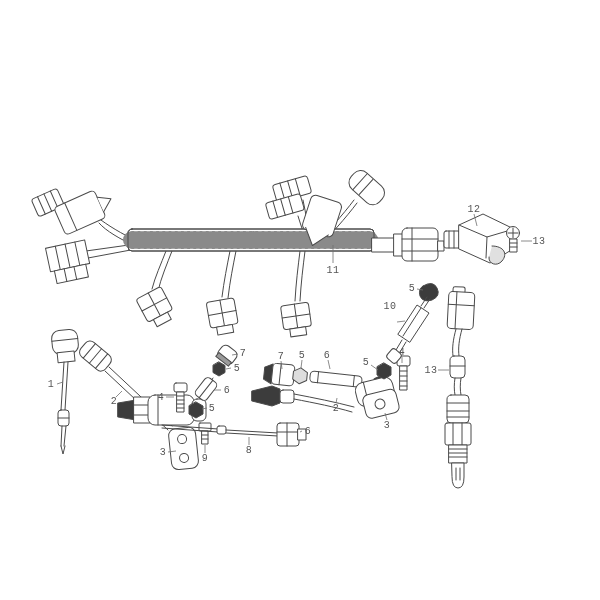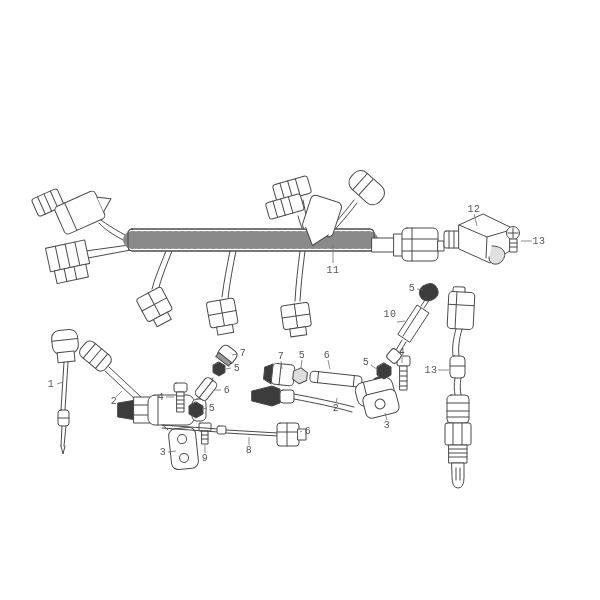--- a/index.html
+++ b/index.html
@@ -332,21 +332,21 @@
       <div class="callout" style="left: 227px; top: 390px; color: rgb(85, 85, 85);">6</div>
       <div class="callout" style="left: 249px; top: 450px; color: rgb(85, 85, 85);">8</div>
       <div class="callout" style="left: 308px; top: 431px; color: rgb(85, 85, 85);">6</div>
       <div class="callout" style="left: 281px; top: 356px; color: rgb(85, 85, 85);">7</div>
       <div class="callout" style="left: 302px; top: 355px; color: rgb(85, 85, 85);">5</div>
       <div class="callout" style="left: 327px; top: 355px; color: rgb(85, 85, 85);">6</div>
       <div class="callout" style="left: 366px; top: 362px; color: rgb(85, 85, 85);">5</div>
       <div class="callout" style="left: 336px; top: 408px; color: rgb(85, 85, 85);">2</div>
       <div class="callout" style="left: 387px; top: 425px; color: rgb(85, 85, 85);">3</div>
       <div class="callout" style="left: 412px; top: 288px; color: rgb(85, 85, 85);">5</div>
-      <div class="callout" style="left: 390px; top: 314px; color: rgb(85, 85, 85);">10</div>
+      <div class="callout" style="left: 390px; top: 306px; color: rgb(85, 85, 85);">10</div>
       <div class="callout" style="left: 402px; top: 352px; color: rgb(85, 85, 85);">4</div>
       <div class="callout" style="left: 431px; top: 370px; color: rgb(85, 85, 85);">13</div>
       <div class="callout" style="left: 333px; top: 270px; color: rgb(85, 85, 85);">11</div>
       <div class="callout" style="left: 474px; top: 209px; color: rgb(85, 85, 85);">12</div>
       <div class="callout" style="left: 539px; top: 241px; color: rgb(85, 85, 85);">13</div>
     </div>
 
 </div>
 
 </body></html>

